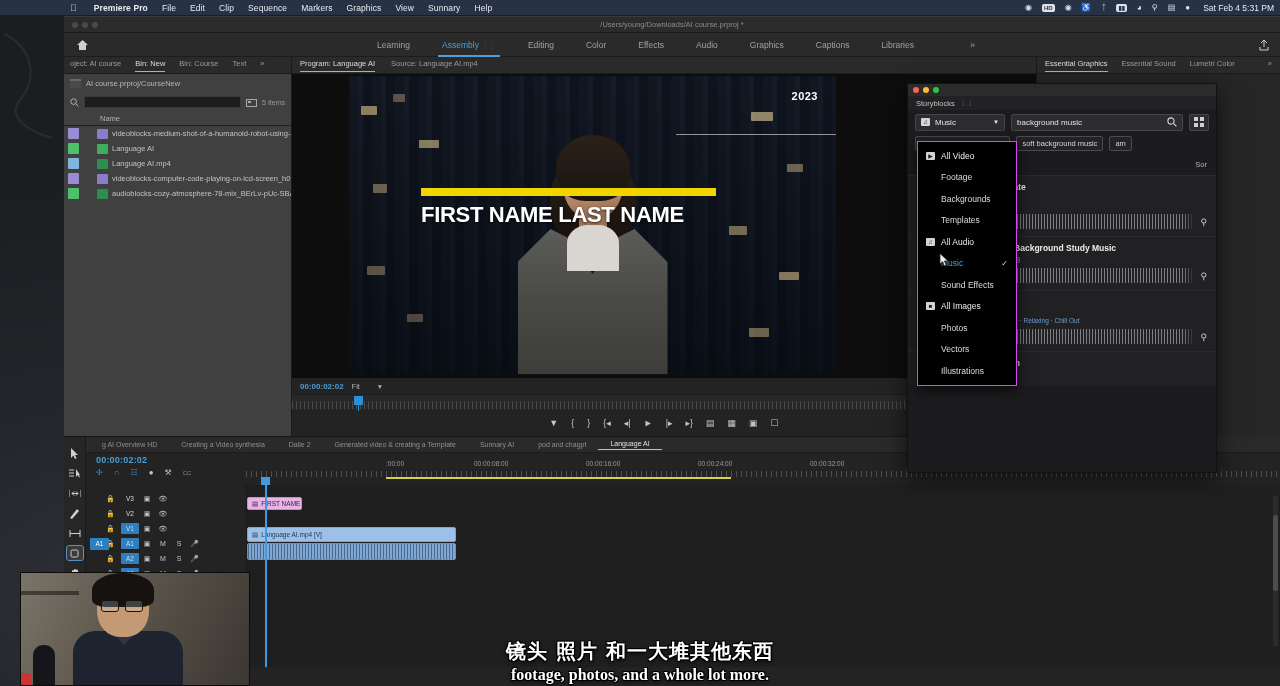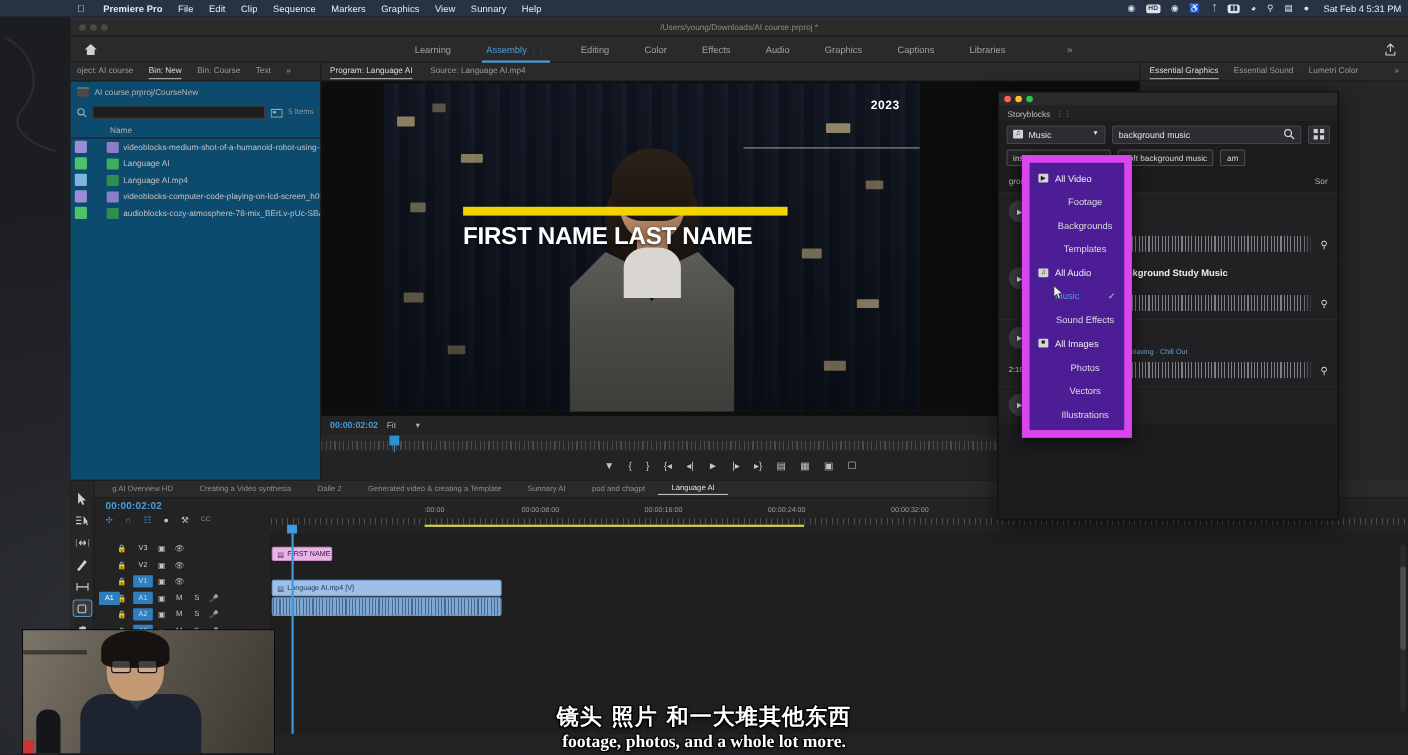--- a/index.html
+++ b/index.html
@@ -75,21 +75,21 @@
     height: 1.5px; background: #4a9eda;
   }
   .ws-tab .gripdots { font-size: 7px; opacity: .5; margin-left: 3px; }
   .chev { font-size: 9px; color: #a0a0a0; margin-left: 26px; }
   .share-icon { position: absolute; right: 10px; }
 
   
   .mainrow { display: flex; height: 380px; border-bottom: 1px solid #171717; }
 
   
-  .projpanel { width: 228px; background: #0c4a6e; border-right: 1px solid #1a1a1a; }
+  .projpanel { width: 228px; background: #404040; border-right: 1px solid #1a1a1a; }
   .panel-tabs {
     height: 17px; background: #2a2a2a; display: flex; align-items: center;
     gap: 14px; padding: 0 6px; font-size: 7.5px; color: #9a9a9a;
     border-bottom: 1px solid #1c1c1c; overflow: hidden;
   }
   .panel-tab { white-space: nowrap; position: relative; padding-bottom: 3px; }
   .panel-tab.active { color: #dcdcdc; }
   .panel-tab.active::after {
     content: ''; position: absolute; left: 0; right: 0; bottom: -1px; height: 1.5px; background: #b0b0b0;
   }
@@ -292,36 +292,36 @@
     flex: 1; height: 15px;
     background: repeating-linear-gradient(90deg,
       #7e7e86 0 1px, transparent 1px 3px);
     -webkit-mask-image: linear-gradient(90deg, transparent, #000 4%, #000 96%, transparent);
     mask-image: linear-gradient(90deg, transparent, #000 4%, #000 96%, transparent);
   }
   .magn { font-size: 9px; color: #d0d0d0; }
 
   
   .sb-dropdown {
-    position: absolute; left: 21px; top: 57px; width: 100px;
-    background: #4c1d95; border: 7px solid #d946ef; padding: 3px 0;
+    position: absolute; left: 9px; top: 57px; width: 100px;
+    background: #000000; border: 1px solid #d946ef; padding: 3px 0;
     box-shadow: 0 4px 14px rgba(0,0,0,.7); z-index: 30;
   }
   .dd-item {
     height: 21.5px; display: flex; align-items: center; gap: 6px; padding: 0 8px;
     font-size: 8.5px; color: #dcdcdc; white-space: nowrap; position: relative;
   }
   .dd-item.head { color: #ededed; }
   .dd-item.sel { color: #4a9eda; }
   .dd-item .check { margin-left: auto; font-size: 8px; color: #dcdcdc; }
   .dd-ico {
     width: 9px; height: 8px; border-radius: 1px; background: #d4d4d4; color:#1e1e21;
     font-size: 6px; display: flex; align-items: center; justify-content: center; flex: none;
   }
-  .dd-indent { padding-left: 23px; justify-content: center; }
+  .dd-indent { padding-left: 23px; }
   .cursor-arrow { position: absolute; left: 21px; top: 111px; z-index: 40; }
 
   
   .tlpanel { height: 230px; background: #232323; display: flex; }
   .toolcol {
     width: 22px; background: #262626; border-right: 1px solid #1a1a1a;
     display: flex; flex-direction: column; align-items: center; padding-top: 9px; gap: 6px;
   }
   .tool {
     width: 16px; height: 14px; display: flex; align-items: center; justify-content: center;

